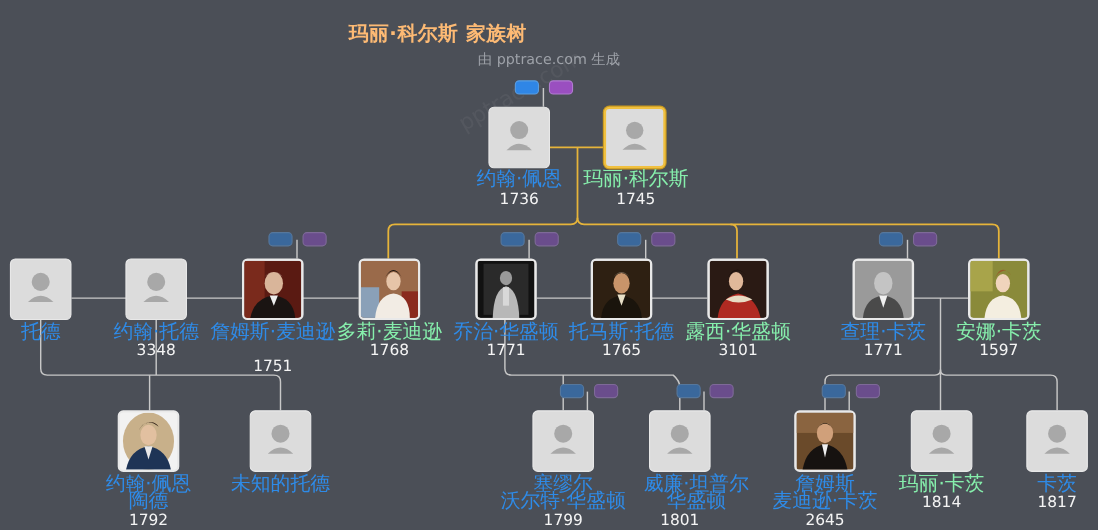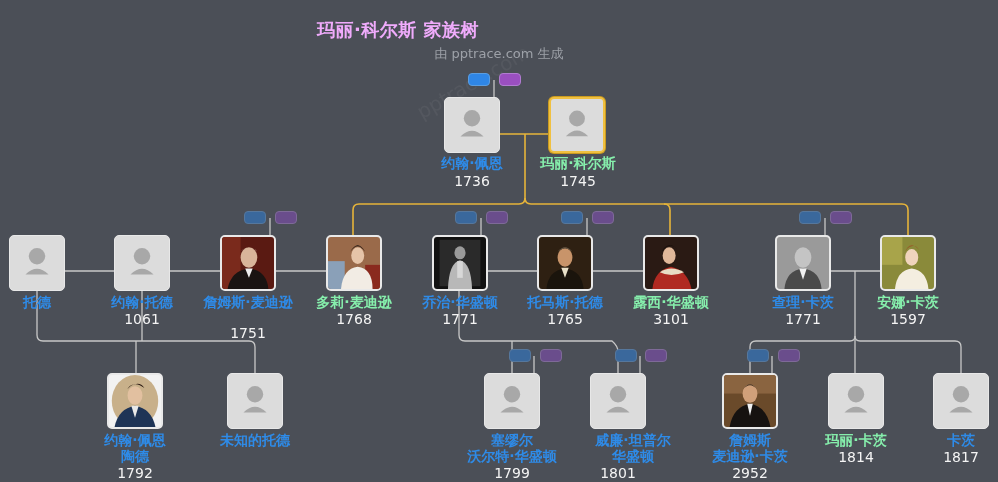--- a/index.html
+++ b/index.html
@@ -4,43 +4,43 @@
 <style>
   html, body { margin: 0; padding: 0; }
   body {
     width: 998px; height: 482px; overflow: hidden;
     background: #4b4f57;
     font-family: "DejaVu Sans", "Liberation Sans", sans-serif;
     position: relative;
   }
   .title {
     position: absolute; left: 0; top: 18px; width: 796px; text-align: center;
-    color: #f0abfc; font-size: 18px; font-weight: bold; letter-spacing: 0.5px;
+    color: #fdba74; font-size: 18px; font-weight: bold; letter-spacing: 0.5px;
   }
   .subtitle {
     position: absolute; left: 0; top: 45px; width: 998px; text-align: center;
     color: #9da1a8; font-size: 13px;
   }
   .watermark {
     position: absolute; left: 410px; top: 70px; color: rgba(255,255,255,0.05);
     font-size: 20px; transform: rotate(-30deg); pointer-events: none;
   }
   svg.lines { position: absolute; left: 0; top: 0; }
   .card {
     position: absolute; width: 56px; height: 56px; border-radius: 5px;
     box-sizing: border-box; overflow: hidden;
     background: #dcdcdc; border: 1px solid #e8e8e8;
     cursor: pointer;
   }
   .card.focus { border: 2px solid #f0c040; box-shadow: 0 0 0 1px #c99a20; }
   .card.photo { border: 2px solid #e9e9e9; }
   .card svg { display: block; width: 100%; height: 100%; }
   .name {
-    position: absolute; width: 130px; text-align: center; font-weight: bold;
-    font-size: 14px; line-height: 16px; white-space: nowrap;
+    position: absolute; width: 130px; text-align: center; font-weight: normal;
+    font-size: 18px; line-height: 16px; white-space: nowrap;
   }
   .name.m { color: #2e8be8; }
   .name.f { color: #86efac; }
   .year {
     position: absolute; width: 80px; text-align: center; color: #f4f4f4;
     font-size: 14px; line-height: 16px;
   }
   .badge {
     position: absolute; width: 22px; height: 13px; border-radius: 4px; box-sizing: border-box;
     cursor: pointer;
@@ -139,21 +139,21 @@
 </div>
 <div class="name m" style="left:-28px;top:294px">托德</div>
 
 <div class="card" style="left:114px;top:235px">
   <svg viewBox="0 0 56 56">
       <circle cx="28" cy="21" r="8.5" fill="#a8a8a8"></circle>
       <path d="M16 40 Q28 28 40 40 Z" fill="#a8a8a8"></path>
     </svg>
 </div>
 <div class="name m" style="left:77px;top:294px">约翰·托德</div>
-<div class="year" style="left:102px;top:311px">1061</div>
+<div class="year" style="left:102px;top:311px">3348</div>
 
 <div class="card photo" style="left:220px;top:235px">
   <svg viewBox="0 0 56 56">
     <rect width="56" height="56" fill="#5a1a12"></rect>
       <rect x="0" y="0" width="20" height="56" fill="#7a2a1c"></rect>
     <ellipse cx="29" cy="22" rx="9" ry="11" fill="#d9b59a"></ellipse>
       <path d="M20 16 Q29 6 38 16 Q34 11 29 11 Q24 11 20 16Z" fill="#e6e2dc"></path>
     <path d="M6 56 Q10 36 29 34 Q48 36 50 56Z" fill="#1a1412"></path>
       <path d="M25 34 L29 44 L33 34Z" fill="#eeeeee"></path>
   </svg>
@@ -276,21 +276,21 @@
   <svg viewBox="0 0 56 56">
     <rect width="56" height="56" fill="#6a4a2a"></rect>
       <rect x="0" y="0" width="56" height="20" fill="#8a6440"></rect>
     <ellipse cx="28" cy="20" rx="8" ry="10" fill="#d0a07a"></ellipse>
       <path d="M20 16 Q28 6 36 16 Q32 10 28 10 Q24 10 20 16Z" fill="#3a2a1a"></path>
     <path d="M6 56 Q10 34 28 31 Q46 34 50 56Z" fill="#161210"></path>
       <path d="M25 31 L28 44 L31 31Z" fill="#f0f0f0"></path>
   </svg>
 </div>
 <div class="name m" style="left:685px;top:432px"><span>詹姆斯</span><br><span>麦迪逊·卡茨</span></div>
-<div class="year" style="left:710px;top:465px">2952</div>
+<div class="year" style="left:710px;top:465px">2645</div>
 
 <div class="card" style="left:828px;top:373px">
   <svg viewBox="0 0 56 56">
       <circle cx="28" cy="21" r="8.5" fill="#a8a8a8"></circle>
       <path d="M16 40 Q28 28 40 40 Z" fill="#a8a8a8"></path>
     </svg>
 </div>
 <div class="name f" style="left:791px;top:432px">玛丽·卡茨</div>
 <div class="year" style="left:816px;top:449px">1814</div>
 

